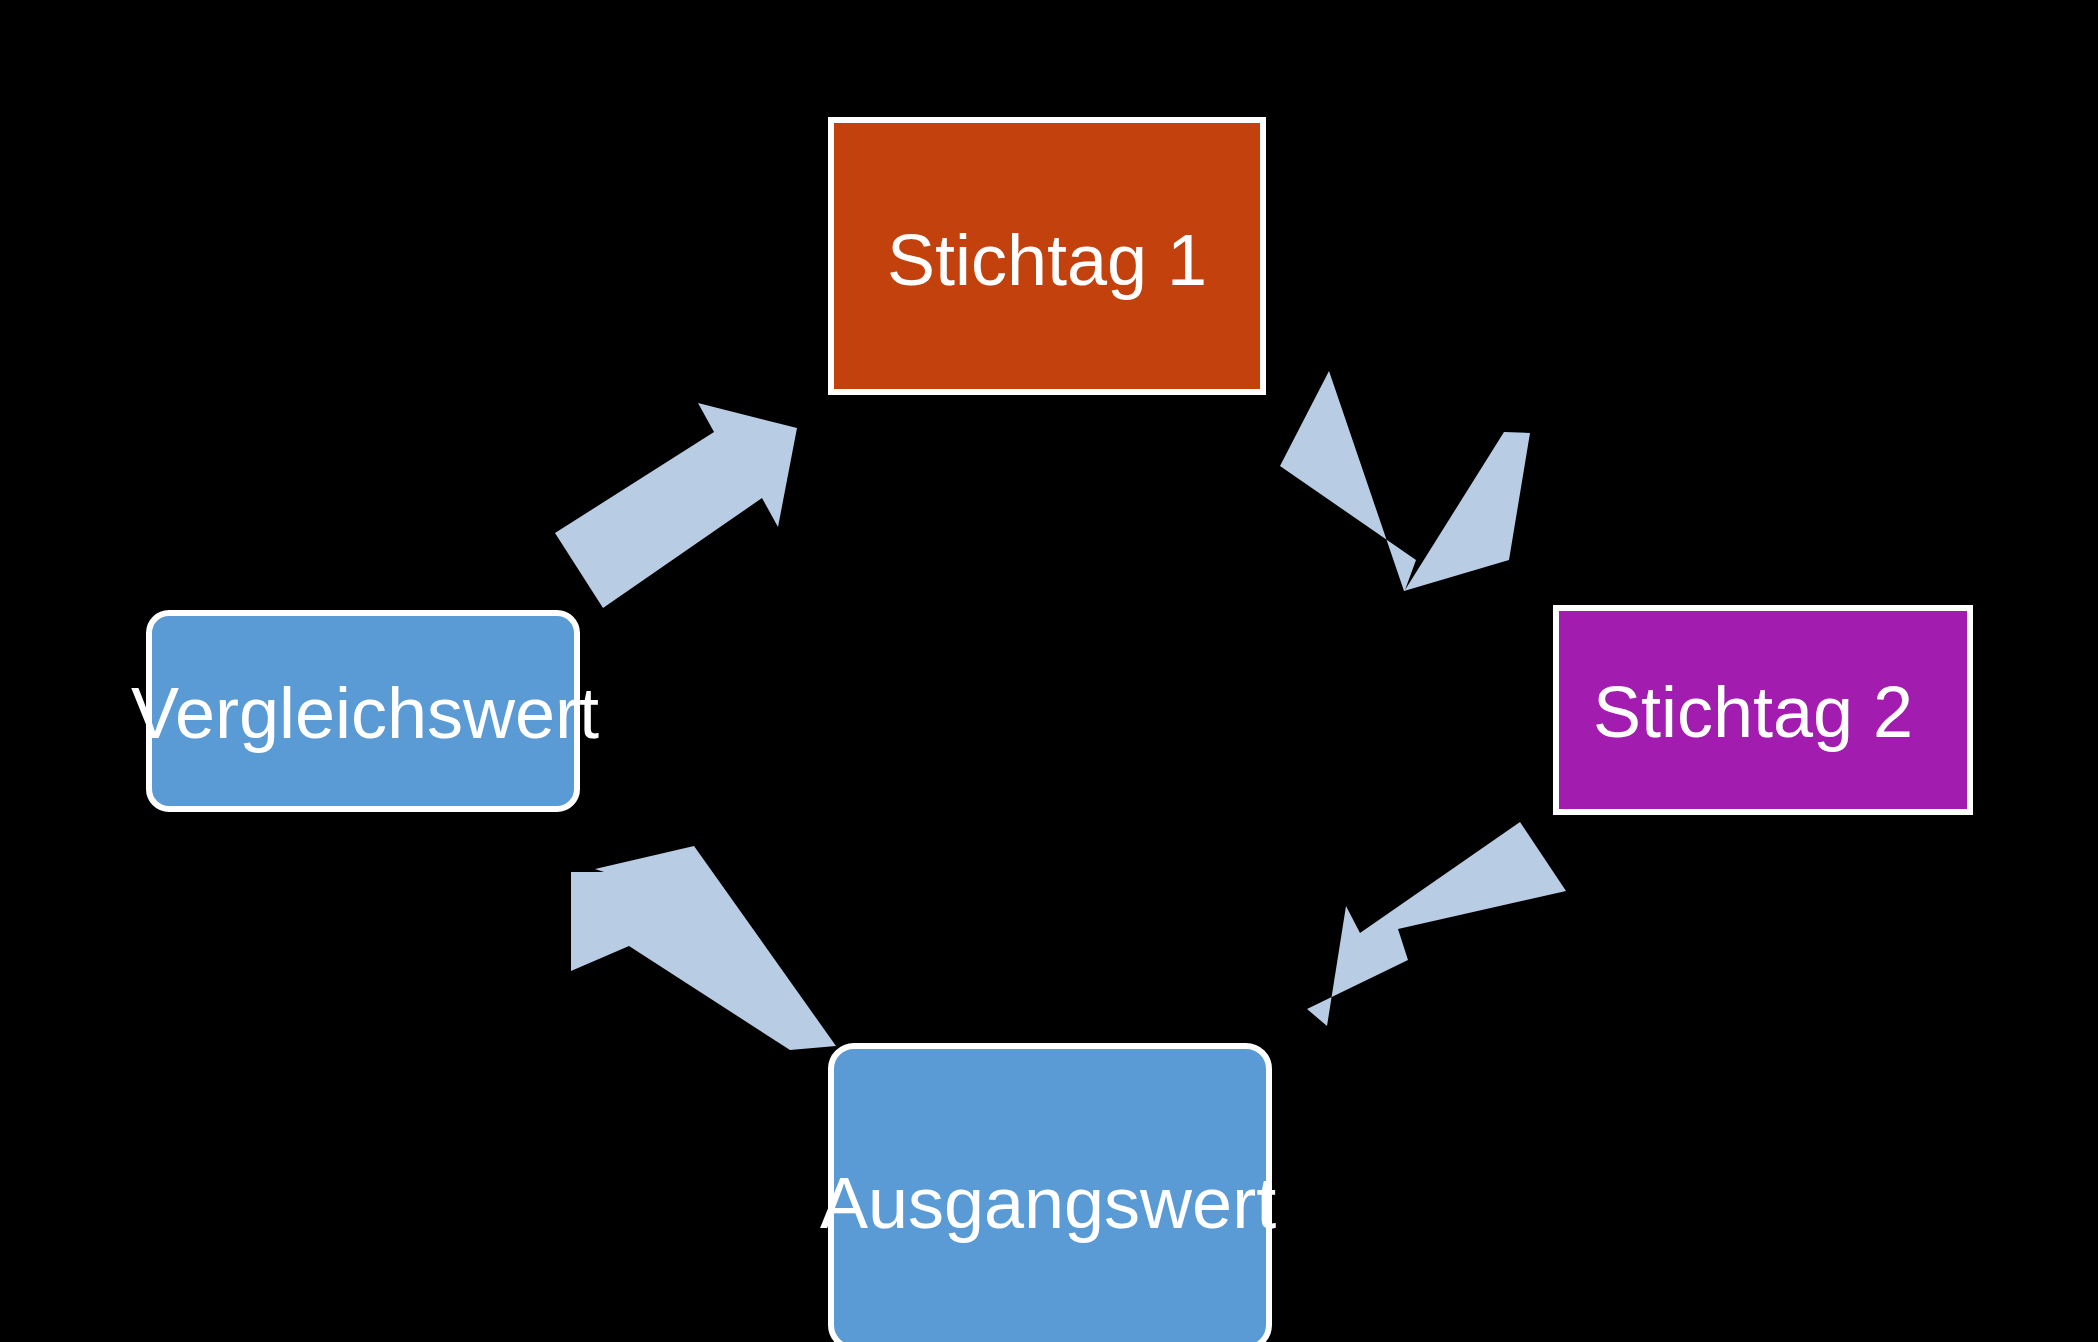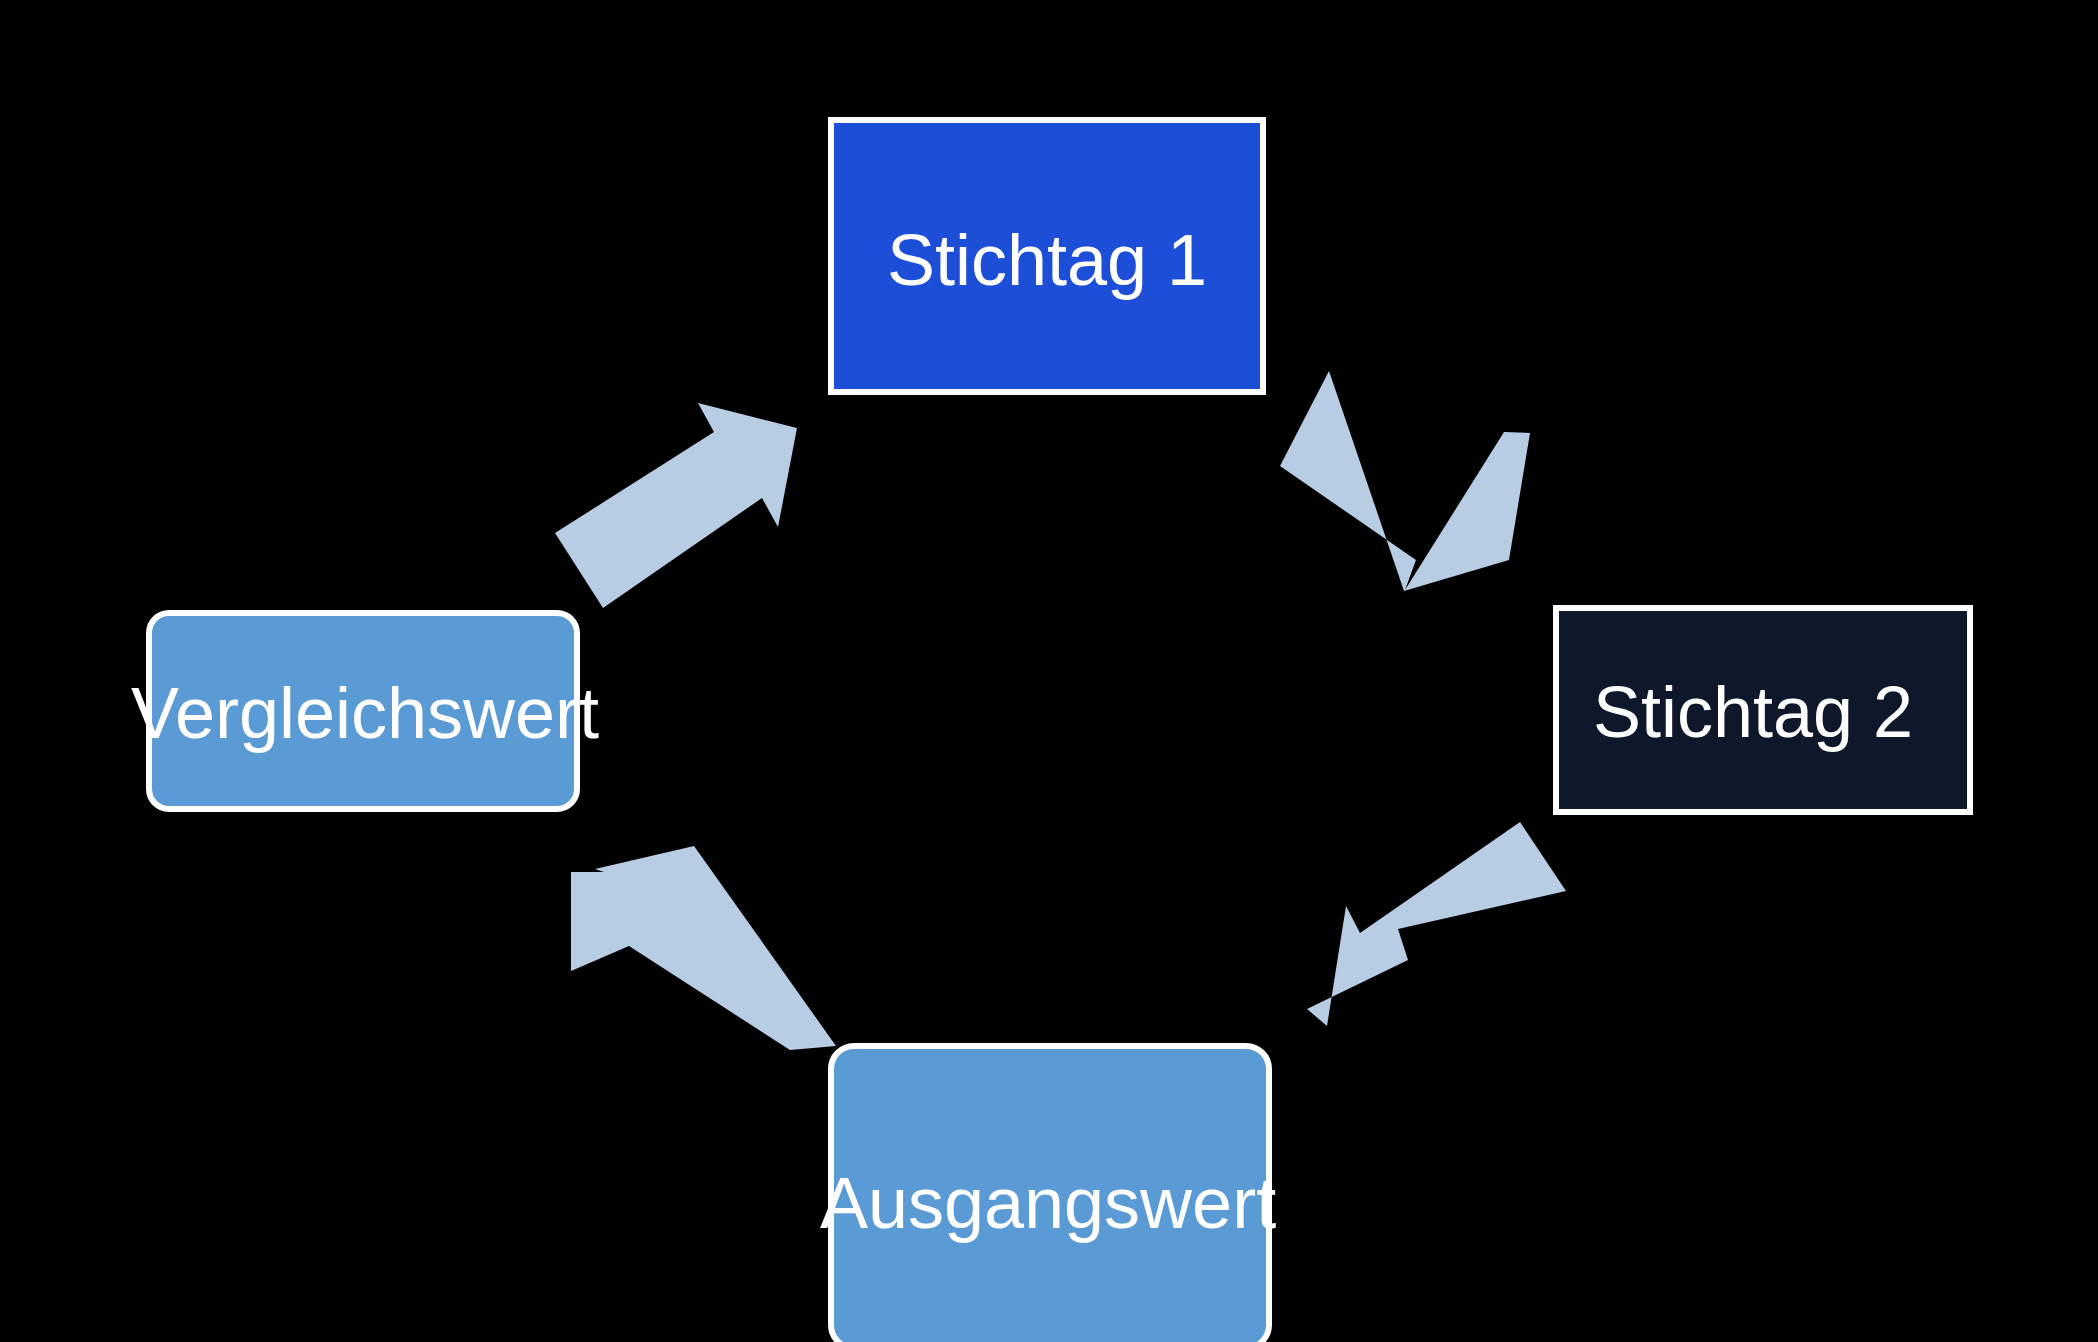--- a/index.html
+++ b/index.html
@@ -141,25 +141,25 @@
 
     <polygon fill="#B8CCE4" points="698,403 797,428 778,527 762,498 603,608 555,533 714,432"></polygon>
 
     <polygon fill="#B8CCE4" points="1329,371 1280,466 1416,560 1405,590 1504,432 1530,433 1509,560 1404,591"></polygon>
 
     <polygon fill="#B8CCE4" points="1520,822 1566,891 1398,929 1408,960 1307,1009 1327,1026 1346,906 1360,933"></polygon>
 
     <polygon fill="#B8CCE4" points="694,846 595,869 604,872 571,872 571,971 629,946 790,1050 836,1046"></polygon>
   </svg>
 
-  <div class="node-box" id="node-top" style="background: #1d4ed8; border-color: rgb(255, 255, 255);">
+  <div class="node-box" id="node-top" style="background: #c2410c; border-color: rgb(255, 255, 255);">
     <span class="node-label" style="color: rgb(255, 255, 255);">Stichtag 1</span>
   </div>
 
-  <div class="node-box" id="node-right" style="background: #0f172a; border-color: rgb(255, 255, 255);">
+  <div class="node-box" id="node-right" style="background: #a21caf; border-color: rgb(255, 255, 255);">
     <span class="node-label" style="color: rgb(255, 255, 255);">Stichtag 2</span>
   </div>
 
   <div class="node-box" id="node-bottom" style="background: rgb(91, 155, 213); border-color: rgb(255, 255, 255);">
     <span class="node-label" style="color: rgb(255, 255, 255);">Ausgangswert</span>
   </div>
 
   <div class="node-box" id="node-left" style="background: rgb(91, 155, 213); border-color: rgb(255, 255, 255);">
     <span class="node-label" style="color: rgb(255, 255, 255);">Vergleichswert</span>
   </div>

